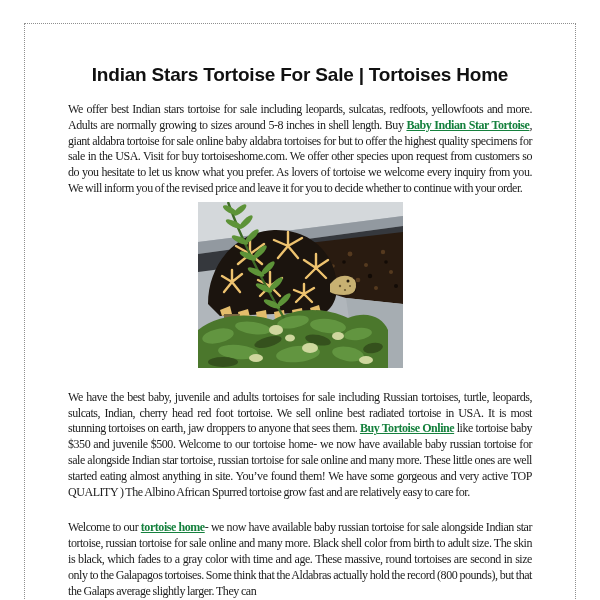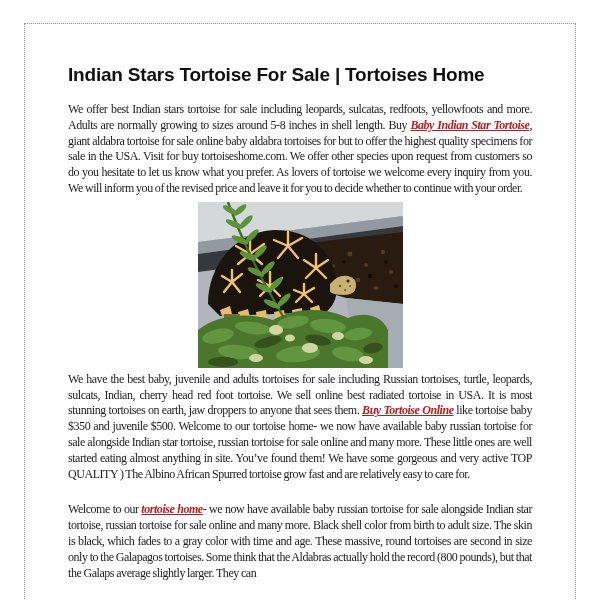--- a/index.html
+++ b/index.html
@@ -20,42 +20,42 @@
     border: 1px dotted #8f8f8f;
     box-sizing: border-box;
     padding: 0 43px;
     background: #ffffff;
   }
   h1.doc-title {
     font-family: "Liberation Sans", sans-serif;
     font-size: 19px;
     line-height: 26px;
     font-weight: 700;
+    text-align: center;
     letter-spacing: -0.2px;
     color: #111111;
     margin: 38px 0 0 0;
   }
   p.body-par {
     font-size: 12px;
     line-height: 15.8px;
     text-align: justify;
     color: #1c1c1c;
     letter-spacing: -0.45px;
     word-spacing: -0.4px;
     margin: 0;
   }
   #par1 { margin-top: 14px; }
-  #par2 { margin-top: 4px; }
+  #par2 { margin-top: 22px; }
   #par3 { margin-top: 20px; }
   a.doc-link {
-    color: #b91c1c;
+    color: #15803d;
     font-weight: 700;
     text-decoration: underline;
     cursor: pointer;
-    font-style: italic;
   }
   figure.photo-wrap {
     width: 205px;
     height: 166px;
     margin: 5px auto 0 auto;
     padding: 0;
   }
   figure.photo-wrap svg { display: block; }
 </style>
 </head>

